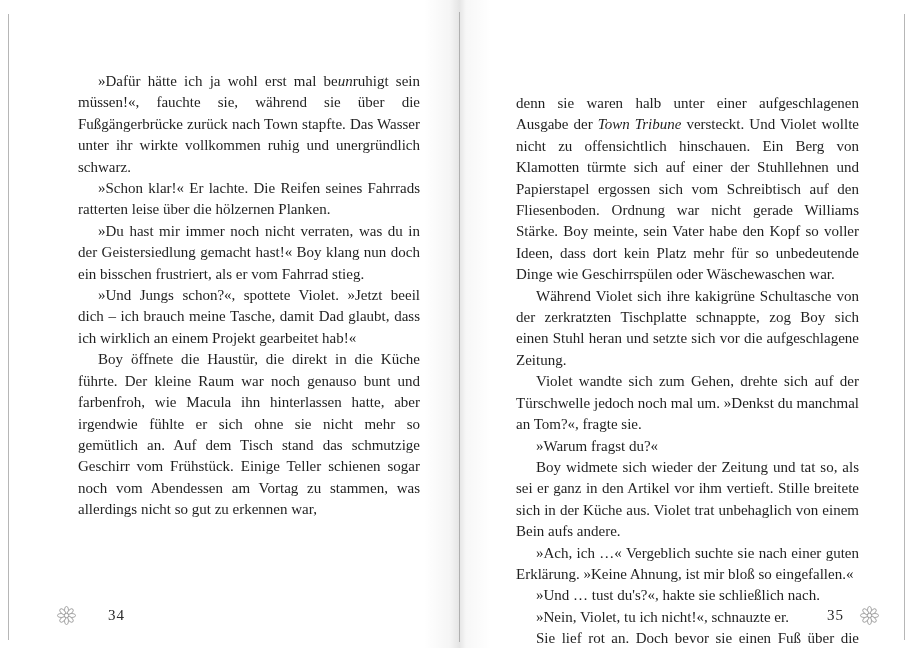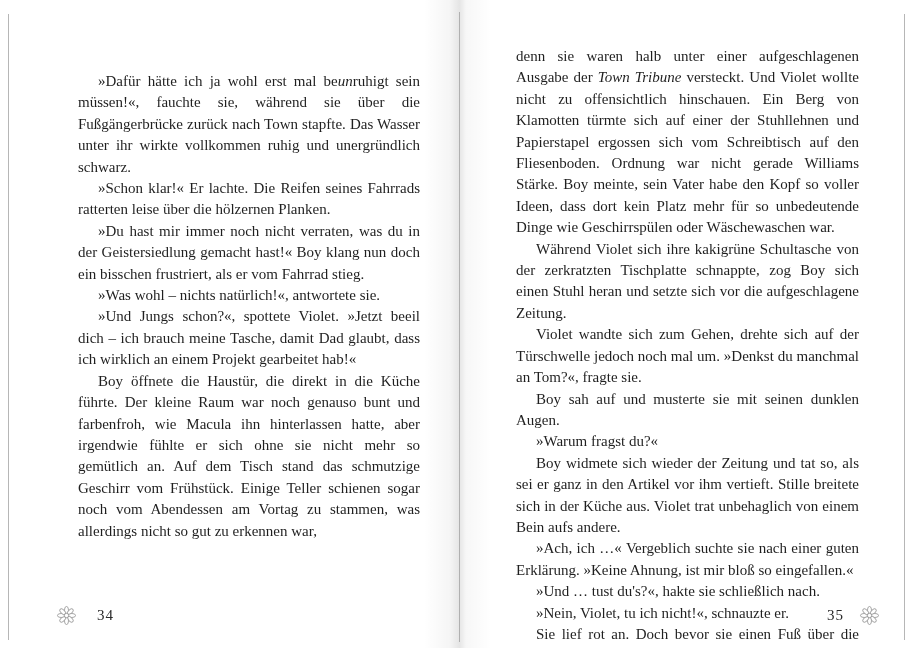--- a/index.html
+++ b/index.html
@@ -49,30 +49,30 @@
     top:46px;
     text-align:justify;
     font-size:15px;
     line-height:21.4px;
     hyphens:auto; -webkit-hyphens:auto;
   }
   #left-text  { left:78px;  width:342px;margin-top:25px; }
   #right-text { left:516px; width:343px; }
 
   .para { text-indent:20px; }
-  .para.no-indent { text-indent:0; }
+  .para.no-indent { text-indent:0;margin-top:47px; }
   .it { font-style:italic; }
 
   .footer {
     position:absolute;
     top:605px;
     display:flex;
     align-items:center;
   }
-  .footer.left  { left:56px;  gap:20px; }
+  .footer.left  { left:56px;  gap:31px; }
   .footer.right { left:827px; gap:15px; }
   .page-num {
     font-size:15px;
     letter-spacing:1px;
     color:#2a2a2a;
   }
   .flower { display:inline-block; line-height:0; }
   .flower svg { display:block; }
 </style>
 </head>
@@ -81,30 +81,28 @@
 <div class="edge left"></div>
 <div class="edge right"></div>
 
 <div class="spine"></div>
 <div class="spine-line"></div>
 
 <div id="left-text" class="text-block">
     <p class="para" lang="de"><span>»Dafür hätte ich ja wohl erst mal be</span><span class="it">un</span><span>ruhigt sein müssen!«, fauchte sie, während sie über die Fußgängerbrücke zurück nach Town stapfte. Das Wasser unter ihr wirkte vollkommen ruhig und unergründlich schwarz.</span></p>
     <p class="para" lang="de"><span>»Schon klar!« Er lachte. Die Reifen seines Fahrrads ratterten leise über die hölzernen Planken.</span></p>
     <p class="para" lang="de"><span>»Du hast mir immer noch nicht verraten, was du in der Geistersiedlung gemacht hast!« Boy klang nun doch ein bisschen frustriert, als er vom Fahrrad stieg.</span></p>
-    <p class="para" lang="de"><span>»Was wohl – nichts natürlich!«, antwortete sie.</span></p>
     <p class="para" lang="de"><span>»Und Jungs schon?«, spottete Violet. »Jetzt beeil dich – ich brauch meine Tasche, damit Dad glaubt, dass ich wirklich an einem Projekt gearbeitet hab!«</span></p>
     <p class="para" lang="de"><span>Boy öffnete die Haustür, die direkt in die Küche führte. Der kleine Raum war noch genauso bunt und farbenfroh, wie Macula ihn hinterlassen hatte, aber irgendwie fühlte er sich ohne sie nicht mehr so gemütlich an. Auf dem Tisch stand das schmutzige Geschirr vom Frühstück. Einige Teller schienen sogar noch vom Abendessen am Vortag zu stammen, was allerdings nicht so gut zu erkennen war,</span></p>
   </div>
 
 <div id="right-text" class="text-block">
     <p class="para no-indent" lang="de"><span>denn sie waren halb unter einer aufgeschlagenen Ausgabe der </span><span class="it">Town Tribune</span><span> versteckt. Und Violet wollte nicht zu offensichtlich hinschauen. Ein Berg von Klamotten türmte sich auf einer der Stuhllehnen und Papierstapel ergossen sich vom Schreibtisch auf den Fliesenboden. Ordnung war nicht gerade Williams Stärke. Boy meinte, sein Vater habe den Kopf so voller Ideen, dass dort kein Platz mehr für so unbedeutende Dinge wie Geschirrspülen oder Wäschewaschen war.</span></p>
     <p class="para" lang="de"><span>Während Violet sich ihre kakigrüne Schultasche von der zerkratzten Tischplatte schnappte, zog Boy sich einen Stuhl heran und setzte sich vor die aufgeschlagene Zeitung.</span></p>
     <p class="para" lang="de"><span>Violet wandte sich zum Gehen, drehte sich auf der Türschwelle jedoch noch mal um. »Denkst du manchmal an Tom?«, fragte sie.</span></p>
-    <p class="para" lang="de"><span>Boy sah auf und musterte sie mit seinen dunklen Augen.</span></p>
     <p class="para" lang="de"><span>»Warum fragst du?«</span></p>
     <p class="para" lang="de"><span>Boy widmete sich wieder der Zeitung und tat so, als sei er ganz in den Artikel vor ihm vertieft. Stille breitete sich in der Küche aus. Violet trat unbehaglich von einem Bein aufs andere.</span></p>
     <p class="para" lang="de"><span>»Ach, ich …« Vergeblich suchte sie nach einer guten Erklärung. »Keine Ahnung, ist mir bloß so eingefallen.«</span></p>
     <p class="para" lang="de"><span>»Und … tust du's?«, hakte sie schließlich nach.</span></p>
     <p class="para" lang="de"><span>»Nein, Violet, tu ich nicht!«, schnauzte er.</span></p>
     <p class="para" lang="de"><span>Sie lief rot an. Doch bevor sie einen Fuß über die Schwel-</span></p>
   </div>
 
 <div class="footer left">
   <span class="flower">

